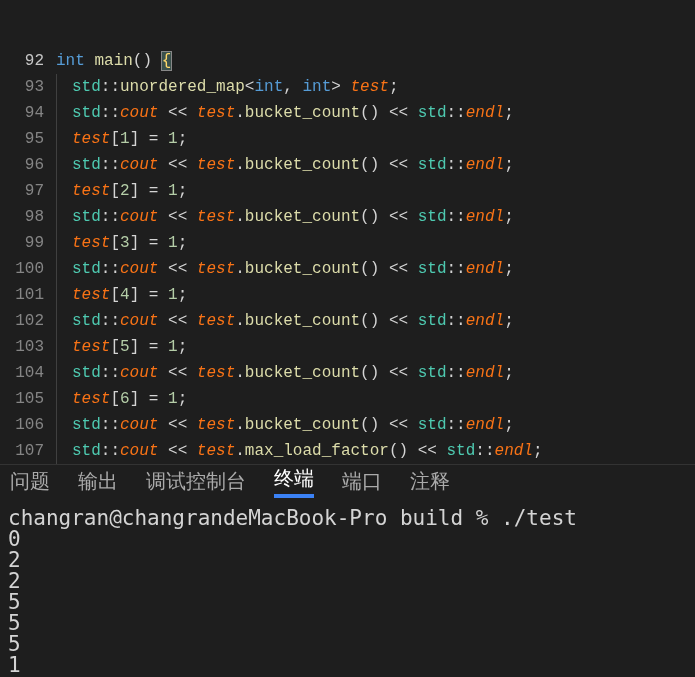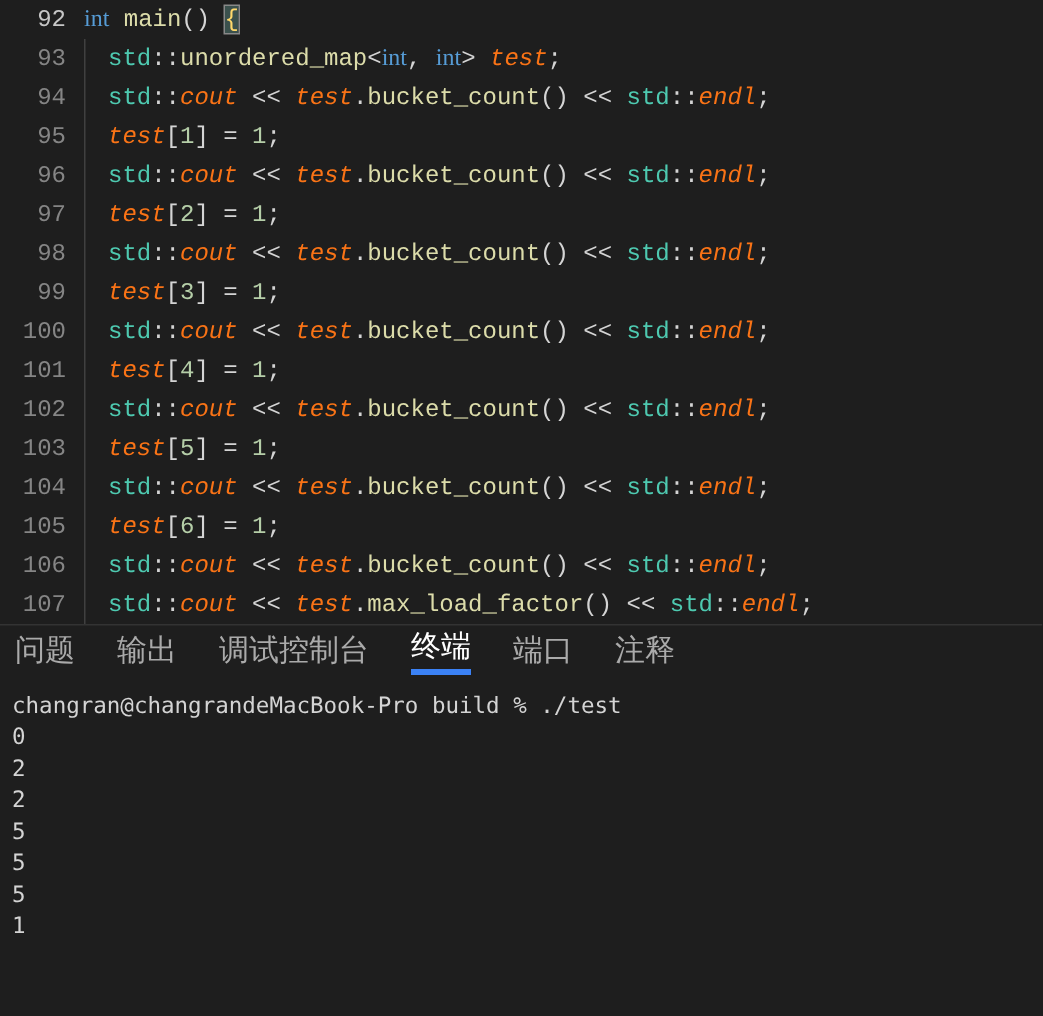--- a/index.html
+++ b/index.html
@@ -10,20 +10,21 @@
     background: #1e1e1e;
     font-family: "Menlo", "Consolas", "Courier New", monospace;
     font-size: 16px;
     color: #d4d4d4;
     overflow: hidden;
   }
   .editor {
     display: flex;
     line-height: 26px;
     position: relative;
+    margin-top: 48px;
   }
   .gutter {
     width: 56px;
     text-align: right;
     color: #858585;
     padding-right: 12px;
     box-sizing: border-box;
     user-select: none;
   }
   .gutter .lineno {
@@ -46,21 +47,21 @@
     position: absolute;
     left: 0;
     top: 0;
     bottom: 0;
     width: 1px;
     background: #404040;
   }
   .code .row .content {
     padding-left: 0;
   }
-  .kw  { color: #569cd6; font-family: Liberation Serif, serif; }
+  .kw  { color: #569cd6; }
   .fn  { color: #dcdcaa; }
   .ns  { color: #4ec9b0; }
   .op  { color: #d4d4d4; }
   .var { color: #f97316; font-style: italic; }
   .num { color: #b5cea8; }
   .punc{ color: #d4d4d4; }
   .brace-hl {
     background: #3b514d;
     outline: 1px solid #888;
     color: #ffd86b;
@@ -80,21 +81,21 @@
     background: #1e1e1e;
   }
   .panel-tabs .tab.active {
     color: #fff;
     border-bottom: 4px solid #3b82f6;
     padding-bottom: 2px;
   }
   .terminal {
     padding: 10px 8px 0 8px;
     font-family: "Menlo", "Consolas", monospace;
-    font-size: 15px;
+    font-size: 21px;
     line-height: 21px;
     color: #d4d4d4;
     white-space: pre;
   }
   .cursor-box {
     display: inline-block;
     width: 9px;
     height: 16px;
     border: 1px solid #c6c6c6;
     vertical-align: -2px;

